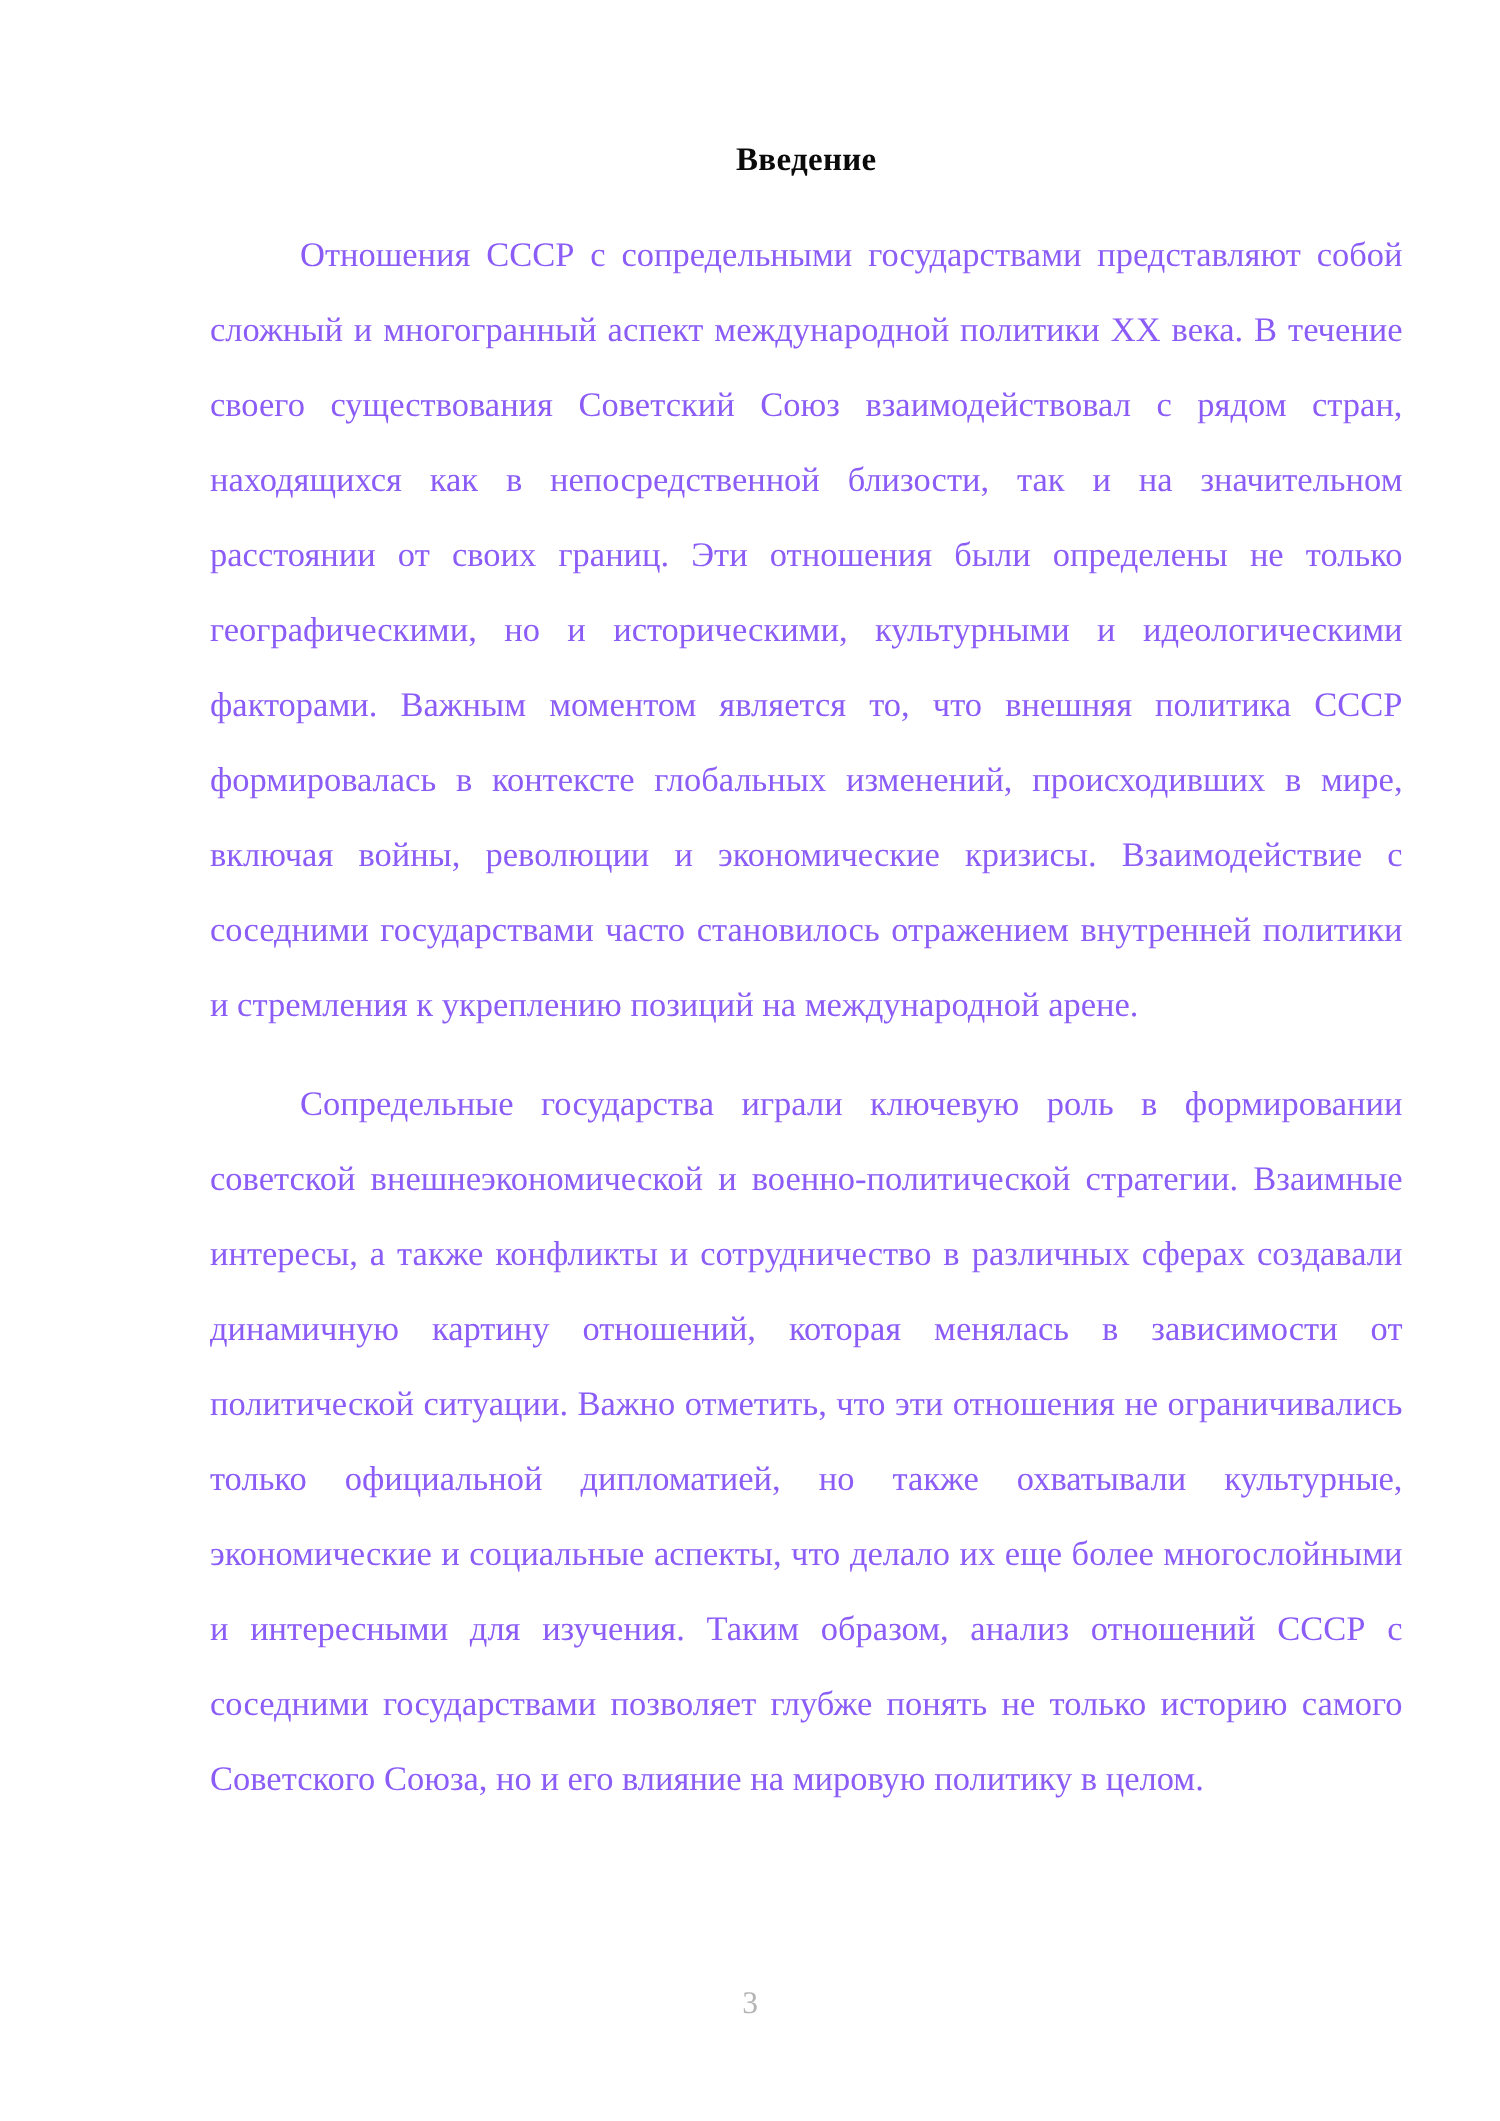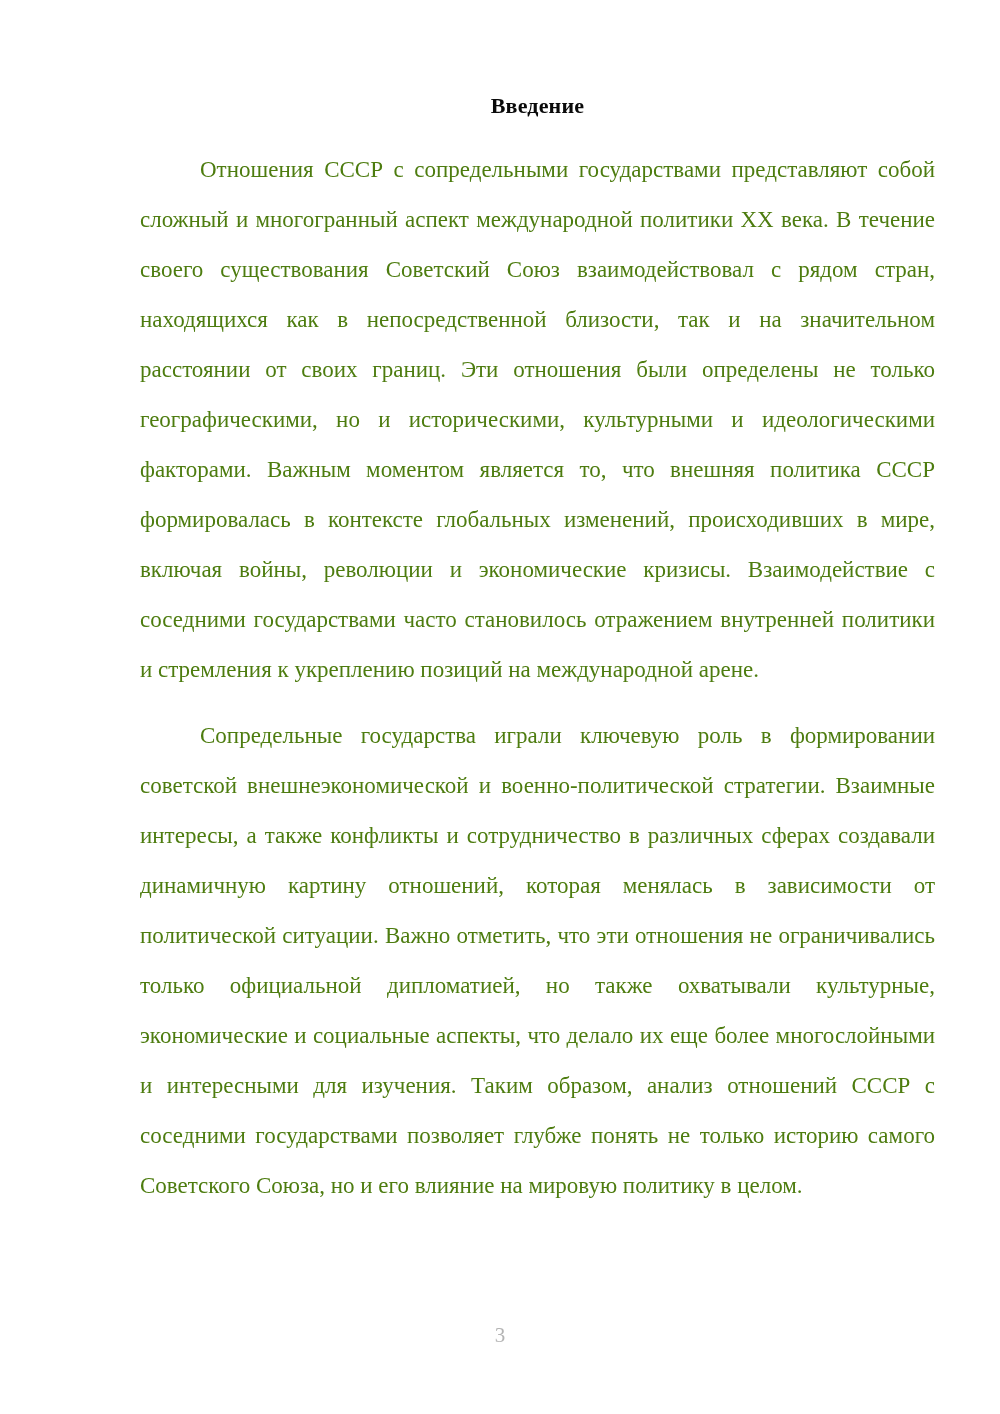--- a/index.html
+++ b/index.html
@@ -43,21 +43,21 @@
     padding-top: 24px;
   }
 
   .para {
     margin: 0 0 16px 0;
     text-align: justify;
     text-align-last: left;
     text-indent: 60px;
     font-size: 23px;
     line-height: 50px;
-    color: #4d7c0f;
+    color: #8b5cf6;
     hyphens: none;
     -webkit-hyphens: none;
   }
 
   .para:last-child {
     margin-bottom: 0;
   }
 
   .page-number {
     position: absolute;

